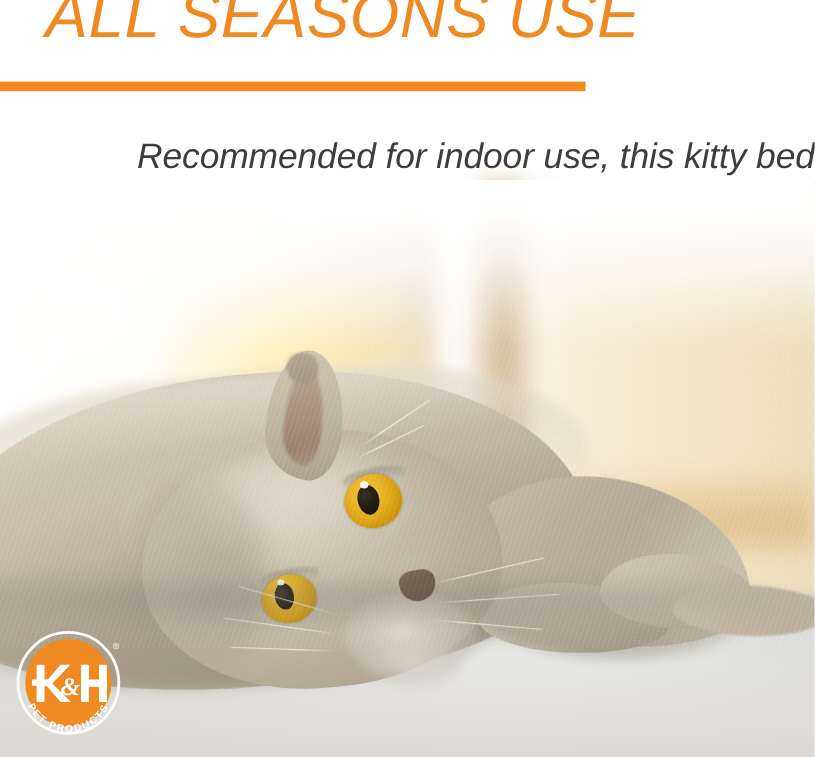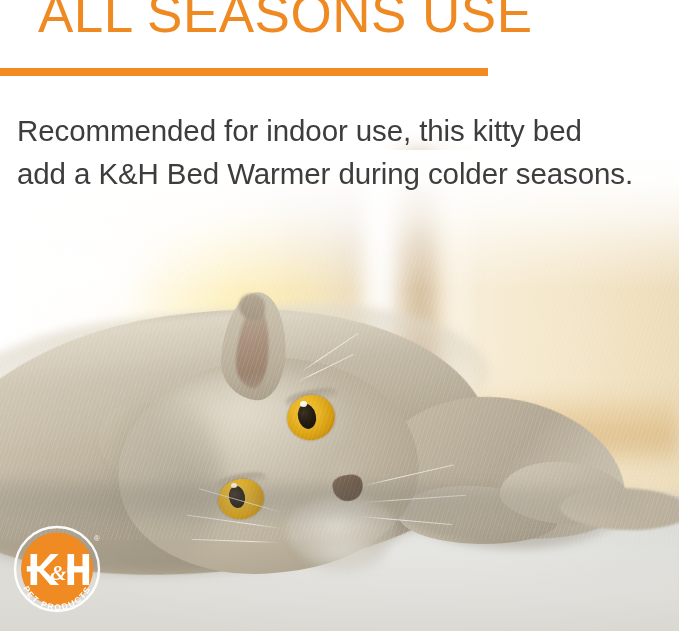--- a/index.html
+++ b/index.html
@@ -19,20 +19,21 @@
   }
 
   
   #header-block {
     position: absolute;
     left: 0; top: 0;
     width: 679px;
     height: 250px;
     z-index: 40;
     background: transparent;
+    font-style: italic;
   }
   #headline {
     position: absolute;
     left: 38px;
     top: -14px;
     font-family: "Liberation Sans", sans-serif;
     font-size: 53px;
     font-weight: 400;
     letter-spacing: 0.5px;
     color: #ef8a22;
@@ -51,20 +52,21 @@
     position: absolute;
     left: 17px;
     top: 109px;
     width: 662px;
     font-family: "Liberation Sans", sans-serif;
     font-size: 29.5px;
     font-weight: 400;
     color: #3d3d3d;
     line-height: 43px;
     letter-spacing: -0.1px;
+    text-align: right;
   }
   #body-copy .ln { display: block; white-space: nowrap; }
 
   
   #photo {
     position: absolute;
     left: 0;
     top: 0;
     width: 679px;
     height: 631px;
@@ -422,21 +424,20 @@
     <div class="layer" id="cat-shadow"></div>
     <div class="layer" id="fur-tex"></div>
     <div class="layer" id="photo-topfade"></div>
   </div>
 
   <div id="header-block">
     <div id="headline">ALL SEASONS USE</div>
     <div id="rule"></div>
     <div id="body-copy">
       <span class="ln">Recommended for indoor use, this kitty bed</span>
-      <span class="ln">add a K&amp;H Bed Warmer during colder seasons.</span>
     </div>
   </div>
 
   <div id="logo">
     <svg width="96" height="100" viewBox="0 0 96 100" xmlns="http://www.w3.org/2000/svg">
 
       <circle cx="45" cy="48" r="42" fill="none" stroke="#ffffff" stroke-width="2.4" opacity="0.95"></circle>
 
       <ellipse cx="45" cy="48" rx="36" ry="36.5" fill="#f08a22"></ellipse>
 

